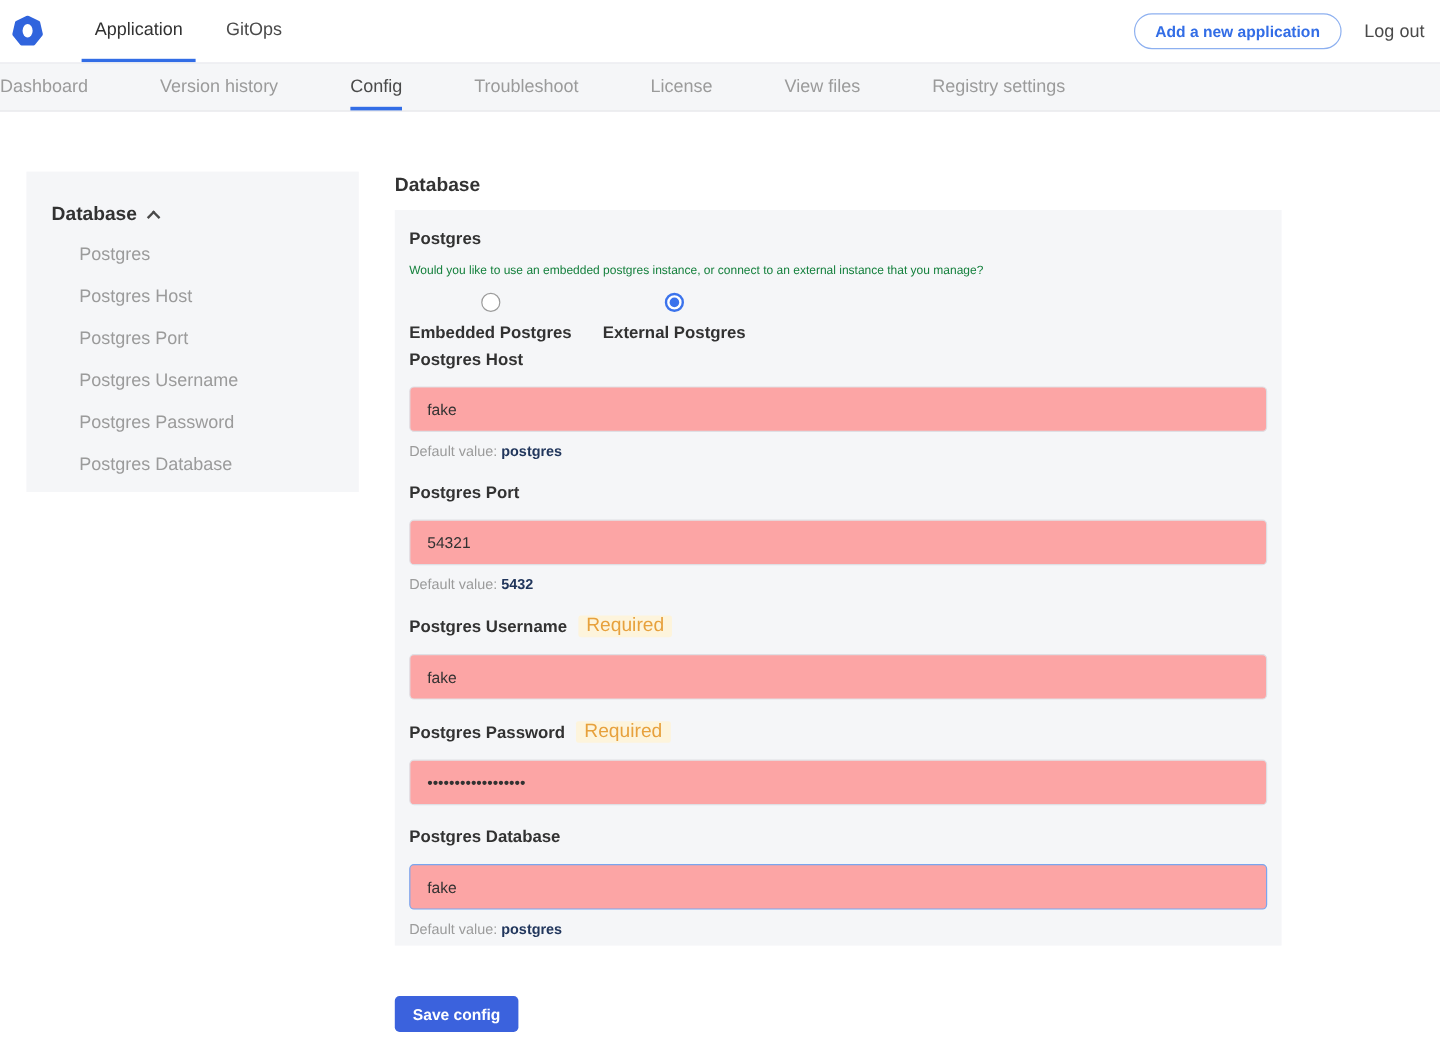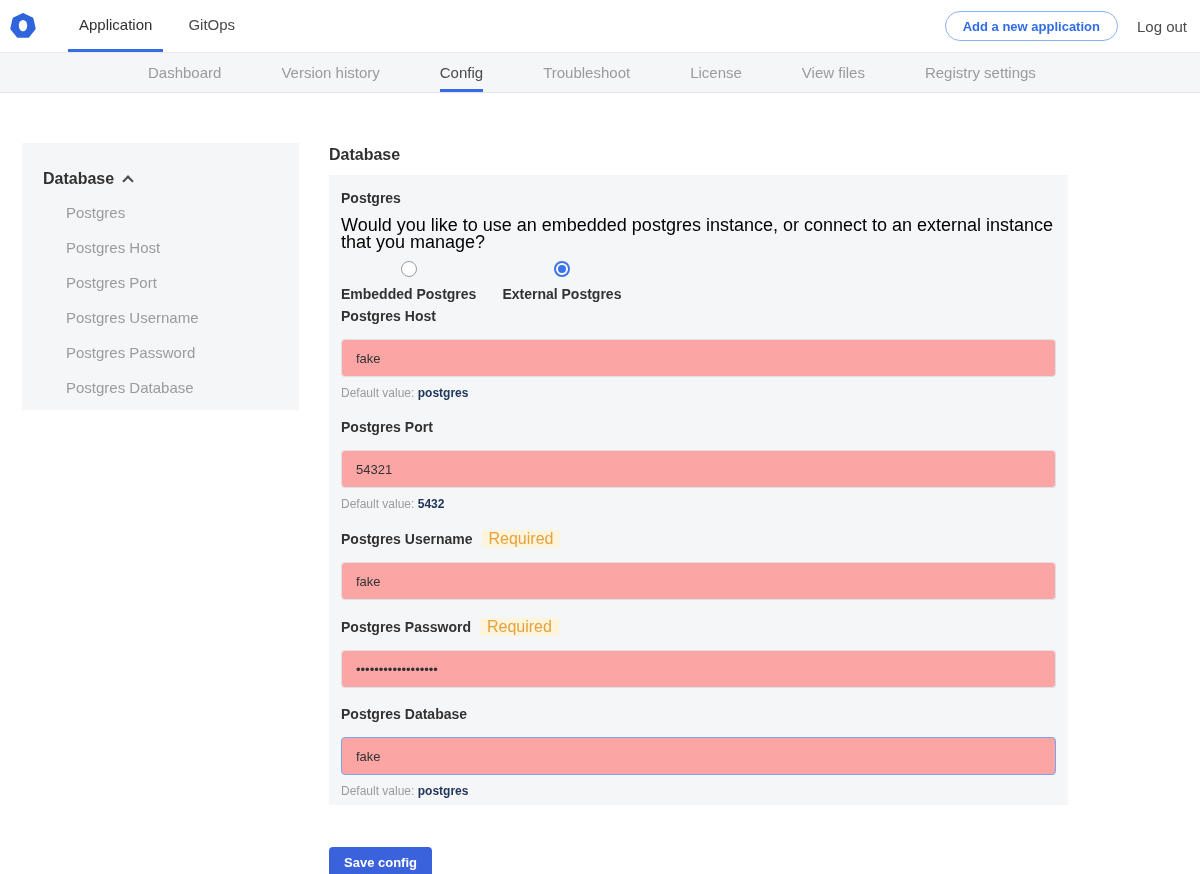--- a/index.html
+++ b/index.html
@@ -10,37 +10,37 @@
   .topbar { position:absolute; top:0; left:0; width:1200px; height:52px; background:#fff; }
   .logo { position:absolute; left:10px; top:13px; width:26px; height:26px; }
   .top-tabs { position:absolute; left:68px; top:0; height:52px; display:flex; gap:14px; }
   .top-tab { height:100%; display:flex; align-items:center; padding:0 11px 0 11px; font-size:15px; font-weight:500; color:#4a4a4a; border-bottom:3px solid transparent; cursor:pointer; }
   .top-tab.active { color:#323232; border-bottom-color:#326de6; }
   .topbar-right { position:absolute; right:13px; top:0; height:52px; display:flex; align-items:center; gap:19px; }
   .add-app-btn { height:30px; padding:0 17px; border:1px solid #8db0f0; border-radius:15px; background:#fff; color:#326de6; font-weight:bold; font-size:13px; display:flex; align-items:center; cursor:pointer; font-family:Liberation Sans, sans-serif; }
   .logout { font-size:15px; color:#4a4a4a; cursor:pointer; }
 
   
-  .subnav { position:absolute; top:52px; left:0; width:1200px; height:41px; background:#f5f6f8; border-top:1px solid #eaeaee; border-bottom:1px solid #e6e6ea; display:flex; padding-left:148px; gap:60px; }
+  .subnav { position:absolute; top:52px; left:0; width:1200px; height:41px; background:#f5f6f8; border-top:1px solid #eaeaee; border-bottom:1px solid #e6e6ea; display:flex; gap:60px; }
   .subnav-item { height:100%; display:flex; align-items:center; padding-top:2px; font-size:15px; color:#9b9b9b; border-bottom:3px solid transparent; cursor:pointer; }
   .subnav-item.active { color:#4a4a4a; border-bottom-color:#326de6; }
 
   
   .sidebar { position:absolute; left:22px; top:143px; width:277px; height:267px; background:#f5f6f8; padding:26px 16px 0 21px; }
   .sidebar-group-header { display:flex; align-items:center; gap:10px; font-size:16px; font-weight:bold; color:#323232; line-height:19px; cursor:pointer; }
   .chevron-up-icon { width:8px; height:8px; border-top:2px solid #4a4a4a; border-right:2px solid #4a4a4a; transform:rotate(-45deg); display:inline-block; margin-top:4px; }
   .sidebar-items { margin-top:17px; padding-left:23px; }
   .sidebar-item { font-size:15px; line-height:15px; color:#9b9b9b; margin-bottom:20px; cursor:pointer; }
 
   
   .main { position:absolute; left:329px; top:145px; width:739px; }
   .section-title { font-size:16px; font-weight:bold; color:#323232; line-height:19px; }
   .config-card { margin-top:11px; width:739px; background:#f5f6f8; padding:15px 12px 6px 12px; }
   .group-label { font-size:14px; font-weight:bold; color:#323232; line-height:17px; }
-  .help-text { margin-top:10px; font-size:18px; color:#000000; line-height:17px; }
+  .help-text { margin-top:10px; font-size:10px; color:#15803d; line-height:17px; }
   .radio-row { margin-top:21px; display:flex; align-items:center; gap:26px; height:18px; }
   .radio-option { display:flex; align-items:center; gap:9px; cursor:pointer;flex-direction:column; }
   .radio-circle { width:16px; height:16px; border-radius:50%; border:1px solid #9b9b9b; background:#fff; position:relative; flex:none; }
   .radio-option.checked .radio-circle { border:2px solid #3b73ec; }
   .radio-option.checked .radio-circle::after { content:""; position:absolute; left:2px; top:2px; width:8px; height:8px; border-radius:50%; background:#3b73ec; }
   .radio-label { font-size:14px; font-weight:bold; color:#323232; }
   .field-label-row { margin-top:18px; display:flex; align-items:center; gap:9px; }
   .field-label { font-size:14px; font-weight:bold; color:#323232; line-height:17px; }
   .required-badge { font-size:16px; color:#e7a13d; background:#fdf4dc; padding:3px 7px; border-radius:2px; line-height:12px; }
   .text-input { display:block; margin-top:14px; width:715px; height:38px; border:1px solid #dfdfe4; border-radius:4px; background:#fca5a5; padding:0 14px; font-size:13px; color:#323232; font-family:inherit; outline:none; }

